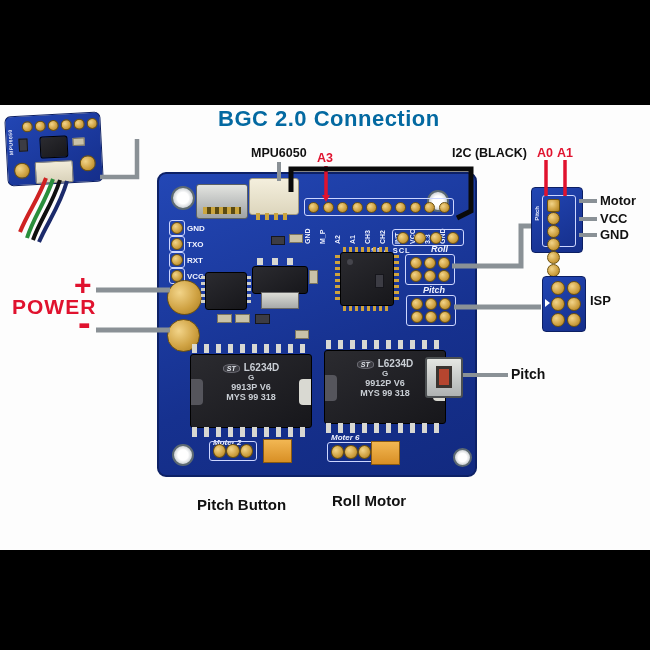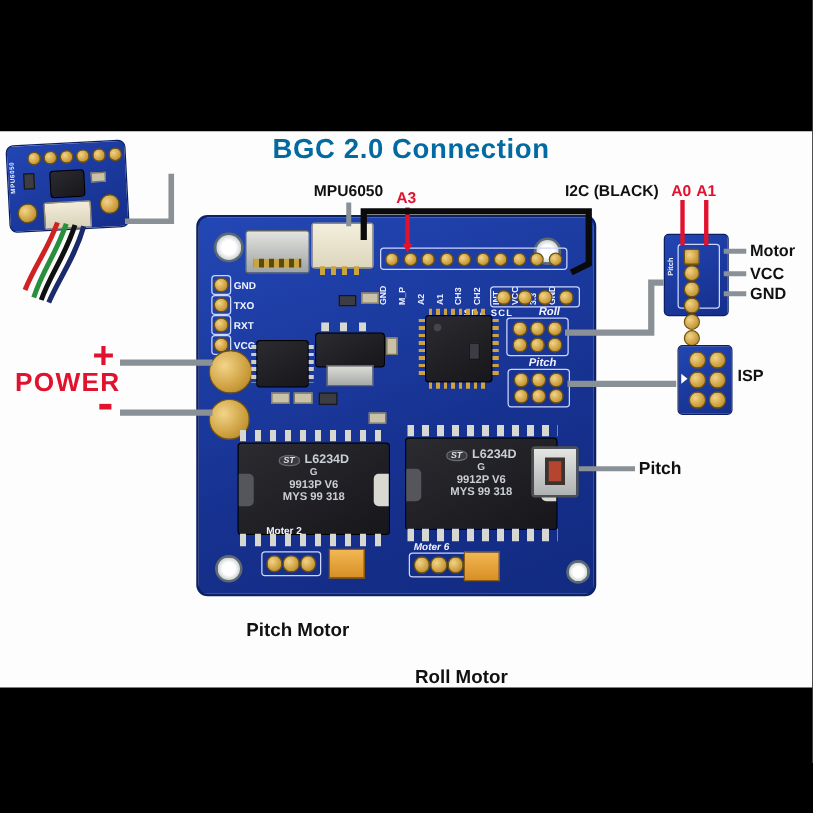--- a/index.html
+++ b/index.html
@@ -47,22 +47,22 @@
   <div class="abs z6 red" style="left:537px;top:146px;font-size:12.5px;">A0</div>
   <div class="abs z6 red" style="left:557px;top:146px;font-size:12.5px;">A1</div>
   <div class="abs z6 blk" style="left:600px;top:193px;font-size:13px;">Motor</div>
   <div class="abs z6 blk" style="left:600px;top:211px;font-size:13px;">VCC</div>
   <div class="abs z6 blk" style="left:600px;top:227px;font-size:13px;">GND</div>
   <div class="abs z6 blk" style="left:590px;top:293px;font-size:13px;text-align:right;">ISP</div>
   <div class="abs z6 blk" style="left:511px;top:366px;font-size:14px;">Pitch</div>
   <div class="abs z6 red" style="left:12px;top:295px;font-size:21px;letter-spacing:1px;">POWER</div>
   <div class="abs z6 red" style="left:74px;top:268px;font-size:30px;">+</div>
   <div class="abs z6 red" style="left:78px;top:302px;font-size:38px;">-</div>
-  <div class="abs z6 blk" style="left:197px;top:496px;font-size:15px;">Pitch Motor</div>
-  <div class="abs z6 blk" style="left:332px;top:492px;font-size:15px;margin-top:41px;">Roll Motor</div>
+  <div class="abs z6 blk" style="left:197px;top:496px;font-size:15px;">Pitch Button</div>
+  <div class="abs z6 blk" style="left:332px;top:492px;font-size:15px;">Roll Motor</div>
 
   <div class="abs minibrd z2" style="left:6px;top:114px;width:94px;height:68px;transform:rotate(-3deg);border-radius:6px;">
     <div class="abs vtext wlabel" style="left:1px;top:12px;font-size:5px;letter-spacing:.5px;">MPU6050</div>
     <div class="pad abs" style="left:16px;top:5px;width:9px;height:9px;"></div>
     <div class="pad abs" style="left:29px;top:5px;width:9px;height:9px;"></div>
     <div class="pad abs" style="left:42px;top:5px;width:9px;height:9px;"></div>
     <div class="pad abs" style="left:55px;top:5px;width:9px;height:9px;"></div>
     <div class="pad abs" style="left:68px;top:5px;width:9px;height:9px;"></div>
     <div class="pad abs" style="left:81px;top:5px;width:9px;height:9px;"></div>
     <div class="chipbody" style="left:33px;top:21px;width:26px;height:20px;"></div>
@@ -201,21 +201,21 @@
     <div class="chipbody l62" style="left:165px;top:176px;width:120px;height:72px;">
       <div class="abs" style="left:0;top:24px;width:12px;height:26px;background:#55555c;border-radius:0 4px 4px 0;"></div>
       <div class="abs" style="left:108px;top:24px;width:12px;height:26px;background:#d9d9d2;border-radius:4px 0 0 4px;"></div>
       <p style="margin-top:7px;font-size:10px;"><span class="stlogo">ST</span><span>L6234D</span></p>
       <p style="font-size:8px;">G</p>
       <p style="font-size:9px;">9912P V6</p>
       <p style="font-size:9px;">MYS 99 318</p>
     </div>
     <div class="pins-h" style="left:167px;top:249px;width:120px;height:10px;"></div>
 
-    <span class="abs wlabel" style="left:54px;top:246px;font-size:8px;">Moter 2</span>
+    <span class="abs wlabel" style="left:54px;top:264px;font-size:8px;font-style:italic;">Moter 2</span>
     <div class="padbox" style="left:50px;top:267px;width:48px;height:20px;padding:0 3px;">
       <div class="pad" style="width:12px;height:12px;"></div>
         <div class="pad" style="width:12px;height:12px;"></div>
         <div class="pad" style="width:12px;height:12px;"></div>
     </div>
     <div class="smd orange" style="left:104px;top:265px;width:27px;height:22px;"></div>
     <span class="abs wlabel" style="left:172px;top:259px;font-size:8px;font-style:italic;">Moter 6</span>
     <div class="padbox" style="left:168px;top:268px;width:48px;height:20px;padding:0 3px;">
       <div class="pad" style="width:12px;height:12px;"></div>
         <div class="pad" style="width:12px;height:12px;"></div>

